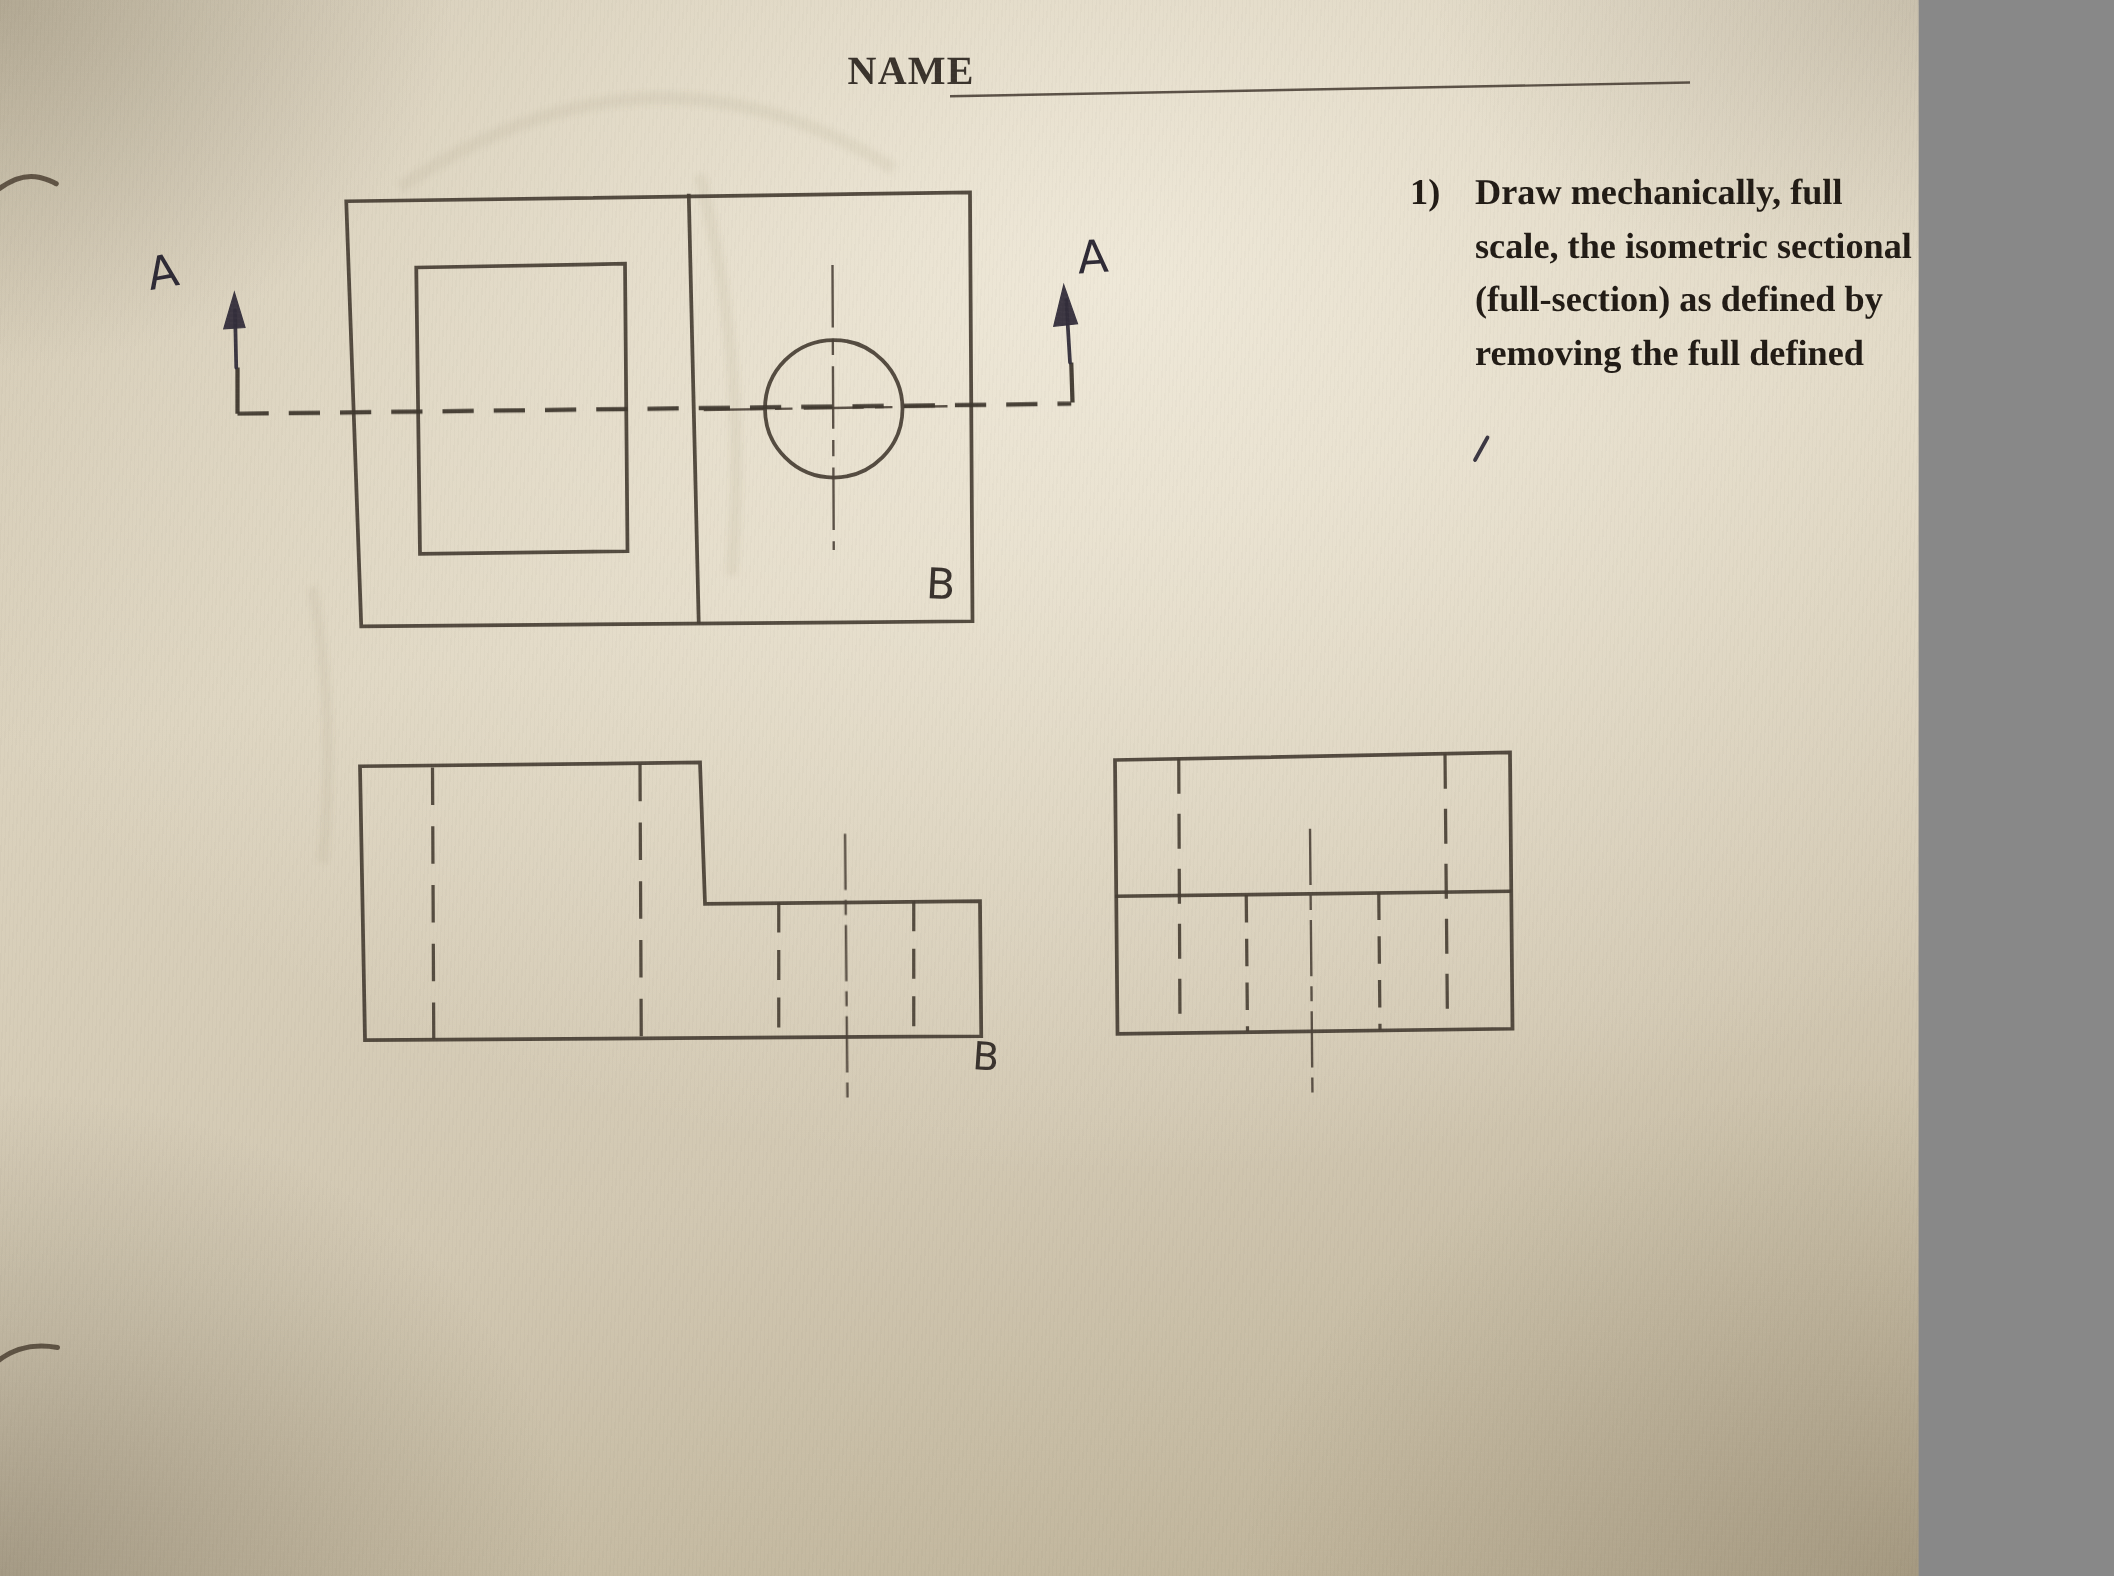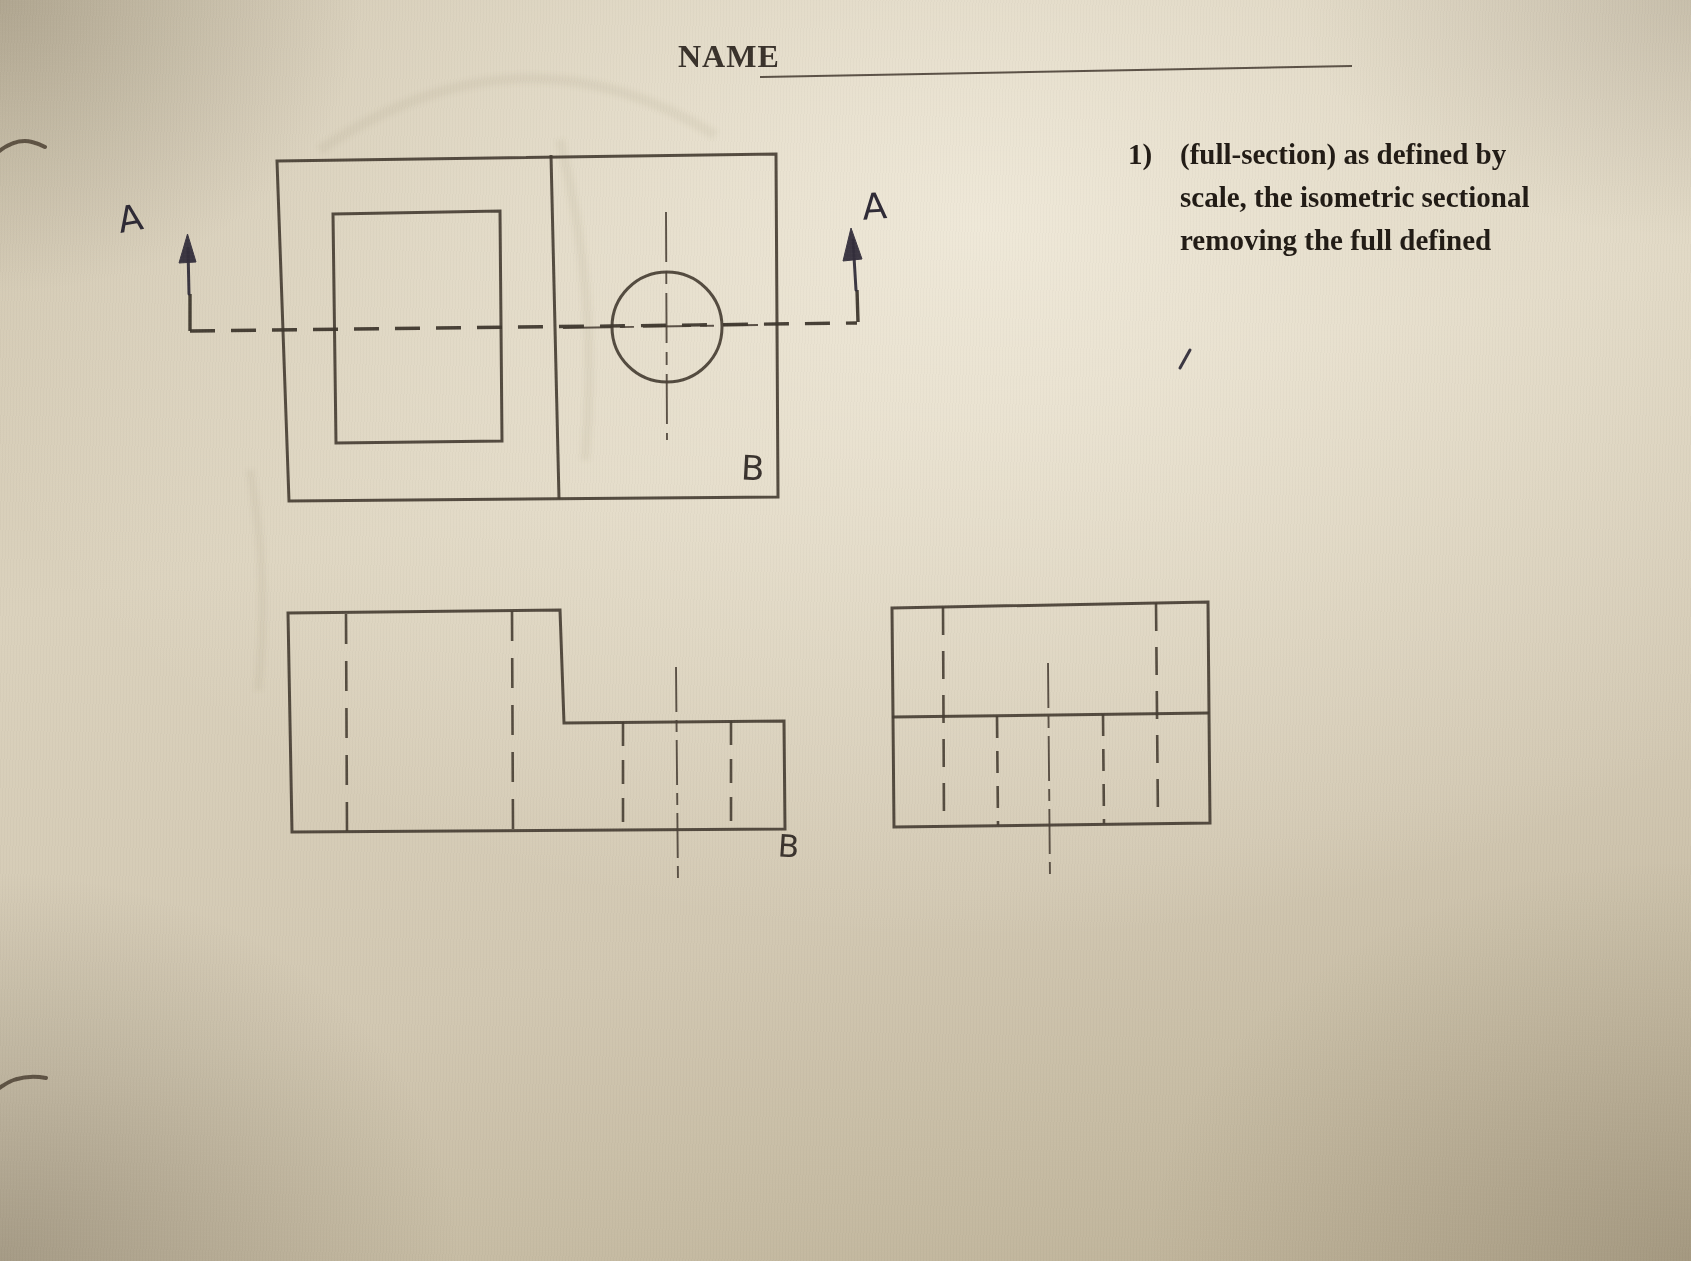--- a/index.html
+++ b/index.html
@@ -1,18 +1,18 @@
 <!DOCTYPE html>
 <html><head>
 <meta charset="utf-8">
 <style>
   html,body{margin:0;padding:0;background:#888;}
   .stage{
     position:relative;
-    width:1691px;height:1261px;
+    width:1535px;height:1261px;
     overflow:hidden;
     font-family:"Liberation Serif", serif;
   }
   
   .paper{
     position:absolute;inset:0;
     background:
       radial-gradient(520px 420px at 0% 0%,   rgba(58,48,32,.20), rgba(0,0,0,0) 70%),
       radial-gradient(640px 540px at 0% 100%, rgba(58,48,32,.26), rgba(0,0,0,0) 72%),
       radial-gradient(760px 560px at 100% 100%, rgba(58,48,32,.18), rgba(0,0,0,0) 72%),
@@ -124,20 +124,21 @@
   <span class="t name-label">NAME</span>
 
   <span class="t hand hand-a-left">A</span>
   <span class="t hand hand-a-right">A</span>
   <span class="t hand hand-b-top">B</span>
   <span class="t hand hand-b-front">B</span>
 
   <div class="t q-wrap">
     <span class="q-num">1)</span>
     <div class="q-lines">
+      <div>Draw mechanically, full</div>
+      <div>scale, the isometric sectional</div>
       <div>(full-section) as defined by</div>
-      <div>scale, the isometric sectional</div>
       <div>removing the full defined</div>
     </div>
   </div>
 
   <div class="grain"></div>
 </div>
 
 </body></html>

